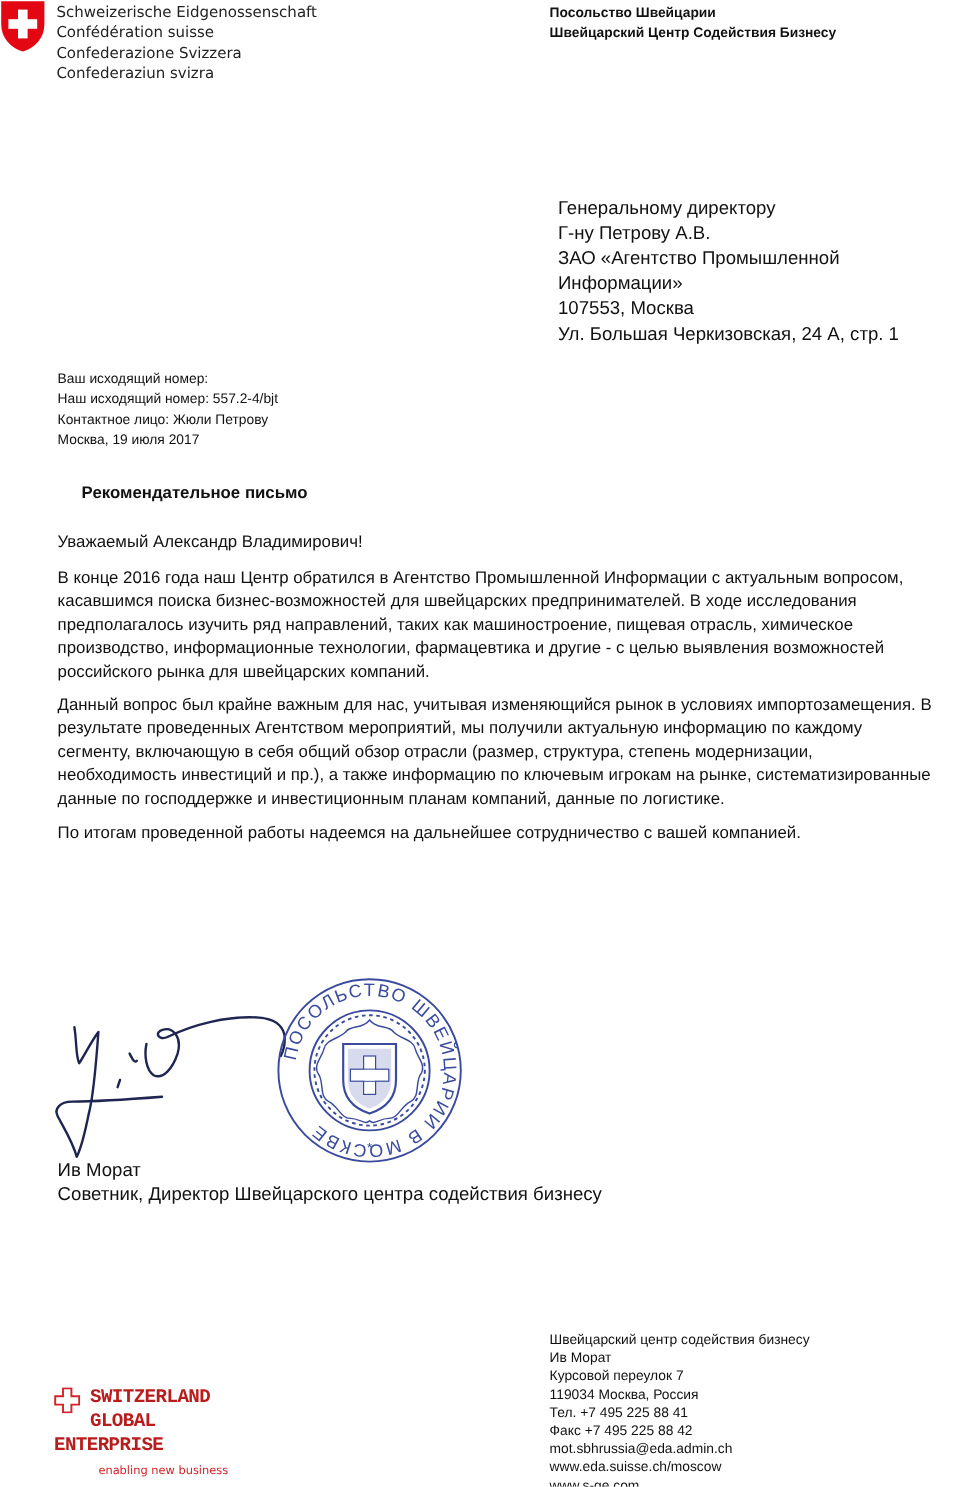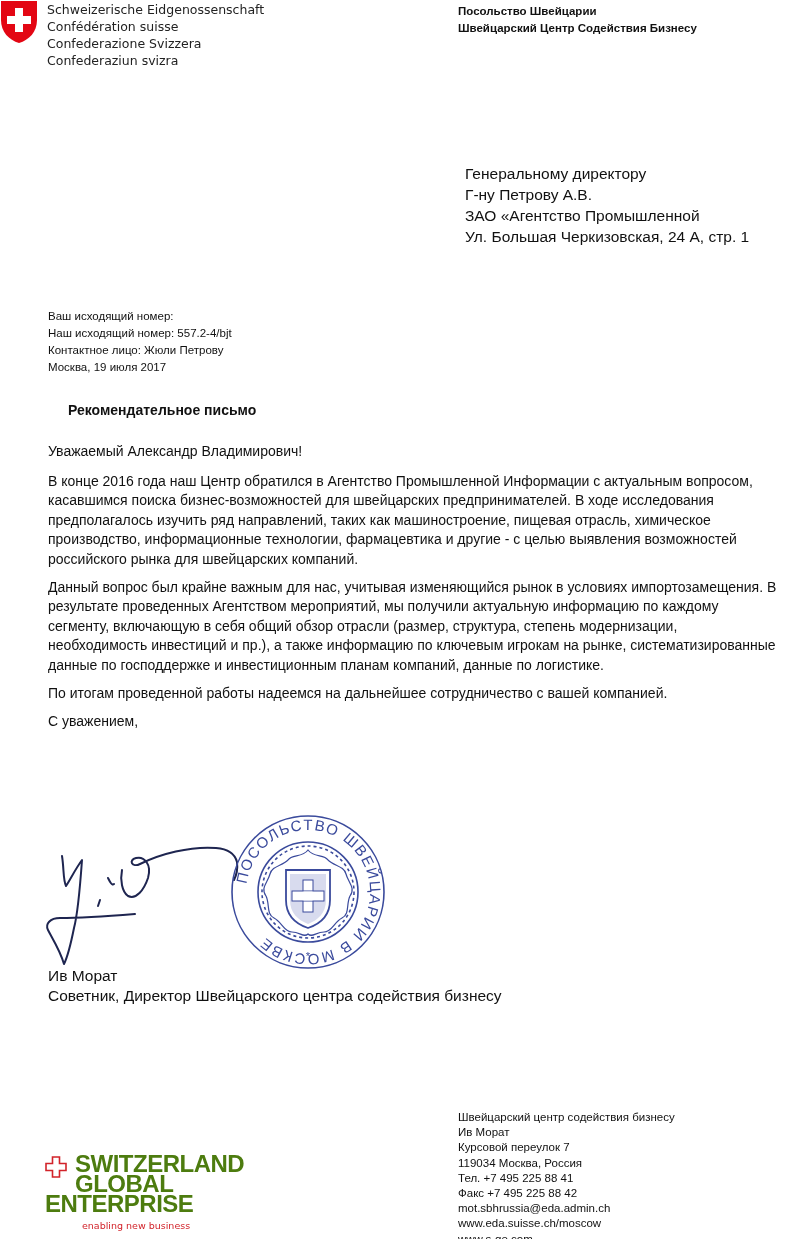--- a/index.html
+++ b/index.html
@@ -31,21 +31,21 @@
     #body p.sal { margin-bottom: 10px; }
 
     
     #sigsvg { left: 40px; top: 818px; width: 200px; height: 150px; }
     #stamp { left: 228px; top: 812px; width: 160px; height: 160px; }
     #signer { left: 48px; top: 966px; font-size: 15.5px; line-height: 20px; color: #111; }
 
     
     #sge { left: 45px; top: 1156px; }
     #sge-cross { position: absolute; left: 0; top: 0; width: 22px; height: 22px; }
-    #sge-text { position: absolute; left: 30px; top: -2px; font-family: Liberation Sans, sans-serif; color: #4d7c0f; font-size: 24px; line-height: 20px; font-weight: bold; letter-spacing: -0.5px; white-space: nowrap; }
+    #sge-text { position: absolute; left: 30px; top: -2px; font-family: Liberation Mono, monospace; color: #b91c1c; font-size: 16px; line-height: 20px; font-weight: bold; letter-spacing: -0.5px; white-space: nowrap; }
     #sge-text .l3 { margin-left: -30px; }
     #sge-tag { position: absolute; left: 37px; top: 64px; font-family: "DejaVu Sans", sans-serif; color: #d2232a; font-size: 9.5px; white-space: nowrap; }
 
     #contact { left: 458px; top: 1110px; font-size: 11.5px; line-height: 15.2px; color: #111; }
     #contact div { white-space: nowrap; }
   </style>
 </head>
 <body>
 
 <svg id="coat" class="abs" viewBox="0 0 38 44">
@@ -63,38 +63,39 @@
 
 <div id="embassy" class="abs">
   <div>Посольство Швейцарии</div>
   <div>Швейцарский Центр Содействия Бизнесу</div>
 </div>
 
 <div id="addressee" class="abs">
   <div>Генеральному директору</div>
   <div>Г-ну Петрову А.В.</div>
   <div>ЗАО «Агентство Промышленной</div>
+  <div>Информации»</div>
+  <div>107553, Москва</div>
   <div>Ул. Большая Черкизовская, 24 А, стр. 1</div>
 </div>
 
 <div id="refs" class="abs">
   <div>Ваш исходящий номер:</div>
   <div>Наш исходящий номер: 557.2-4/bjt</div>
   <div>Контактное лицо: Жюли Петрову</div>
   <div class="date">Москва, 19 июля 2017</div>
 </div>
 
 <div id="subject" class="abs">Рекомендательное письмо</div>
 
 <div id="body" class="abs">
   <p class="sal">Уважаемый Александр Владимирович!</p>
   <p>В конце 2016 года наш Центр обратился в Агентство Промышленной Информации с актуальным вопросом, касавшимся поиска бизнес-возможностей для швейцарских предпринимателей. В ходе исследования предполагалось изучить ряд направлений, таких как машиностроение, пищевая отрасль, химическое производство, информационные технологии, фармацевтика и другие - с целью выявления возможностей российского рынка для швейцарских компаний.</p>
   <p>Данный вопрос был крайне важным для нас, учитывая изменяющийся рынок в условиях импортозамещения. В результате проведенных Агентством мероприятий, мы получили актуальную информацию по каждому сегменту, включающую в себя общий обзор отрасли (размер, структура, степень модернизации, необходимость инвестиций и пр.), а также информацию по ключевым игрокам на рынке, систематизированные данные по господдержке и инвестиционным планам компаний, данные по логистике.</p>
   <p>По итогам проведенной работы надеемся на дальнейшее сотрудничество с вашей компанией.</p>
-  <p>С уважением,</p>
 </div>
 
 <svg id="sigsvg" class="abs" viewBox="0 0 200 150">
   <g fill="none" stroke="#1e2550" stroke-width="2" stroke-linecap="round" stroke-linejoin="round">
     <path d="M22 38 C24 50 23 62 26 68 C30 62 36 50 42 42 C40 70 38 95 34 110 C30 130 26 142 24 146 C20 132 12 120 8 112 C5 106 10 100 20 100 C45 100 70 98 95 96"></path>
     <path d="M68 60 C70 64 72 68 74 66"></path>
     <path d="M58 88 L60 82"></path>
     <path d="M82 52 C80 62 82 74 88 78 C96 82 104 72 108 60 C112 46 104 38 96 40 C88 42 92 50 100 46 C120 36 150 28 176 30 C188 31 195 36 197 44 C198 52 196 58 194 62"></path>
   </g>
 </svg>

